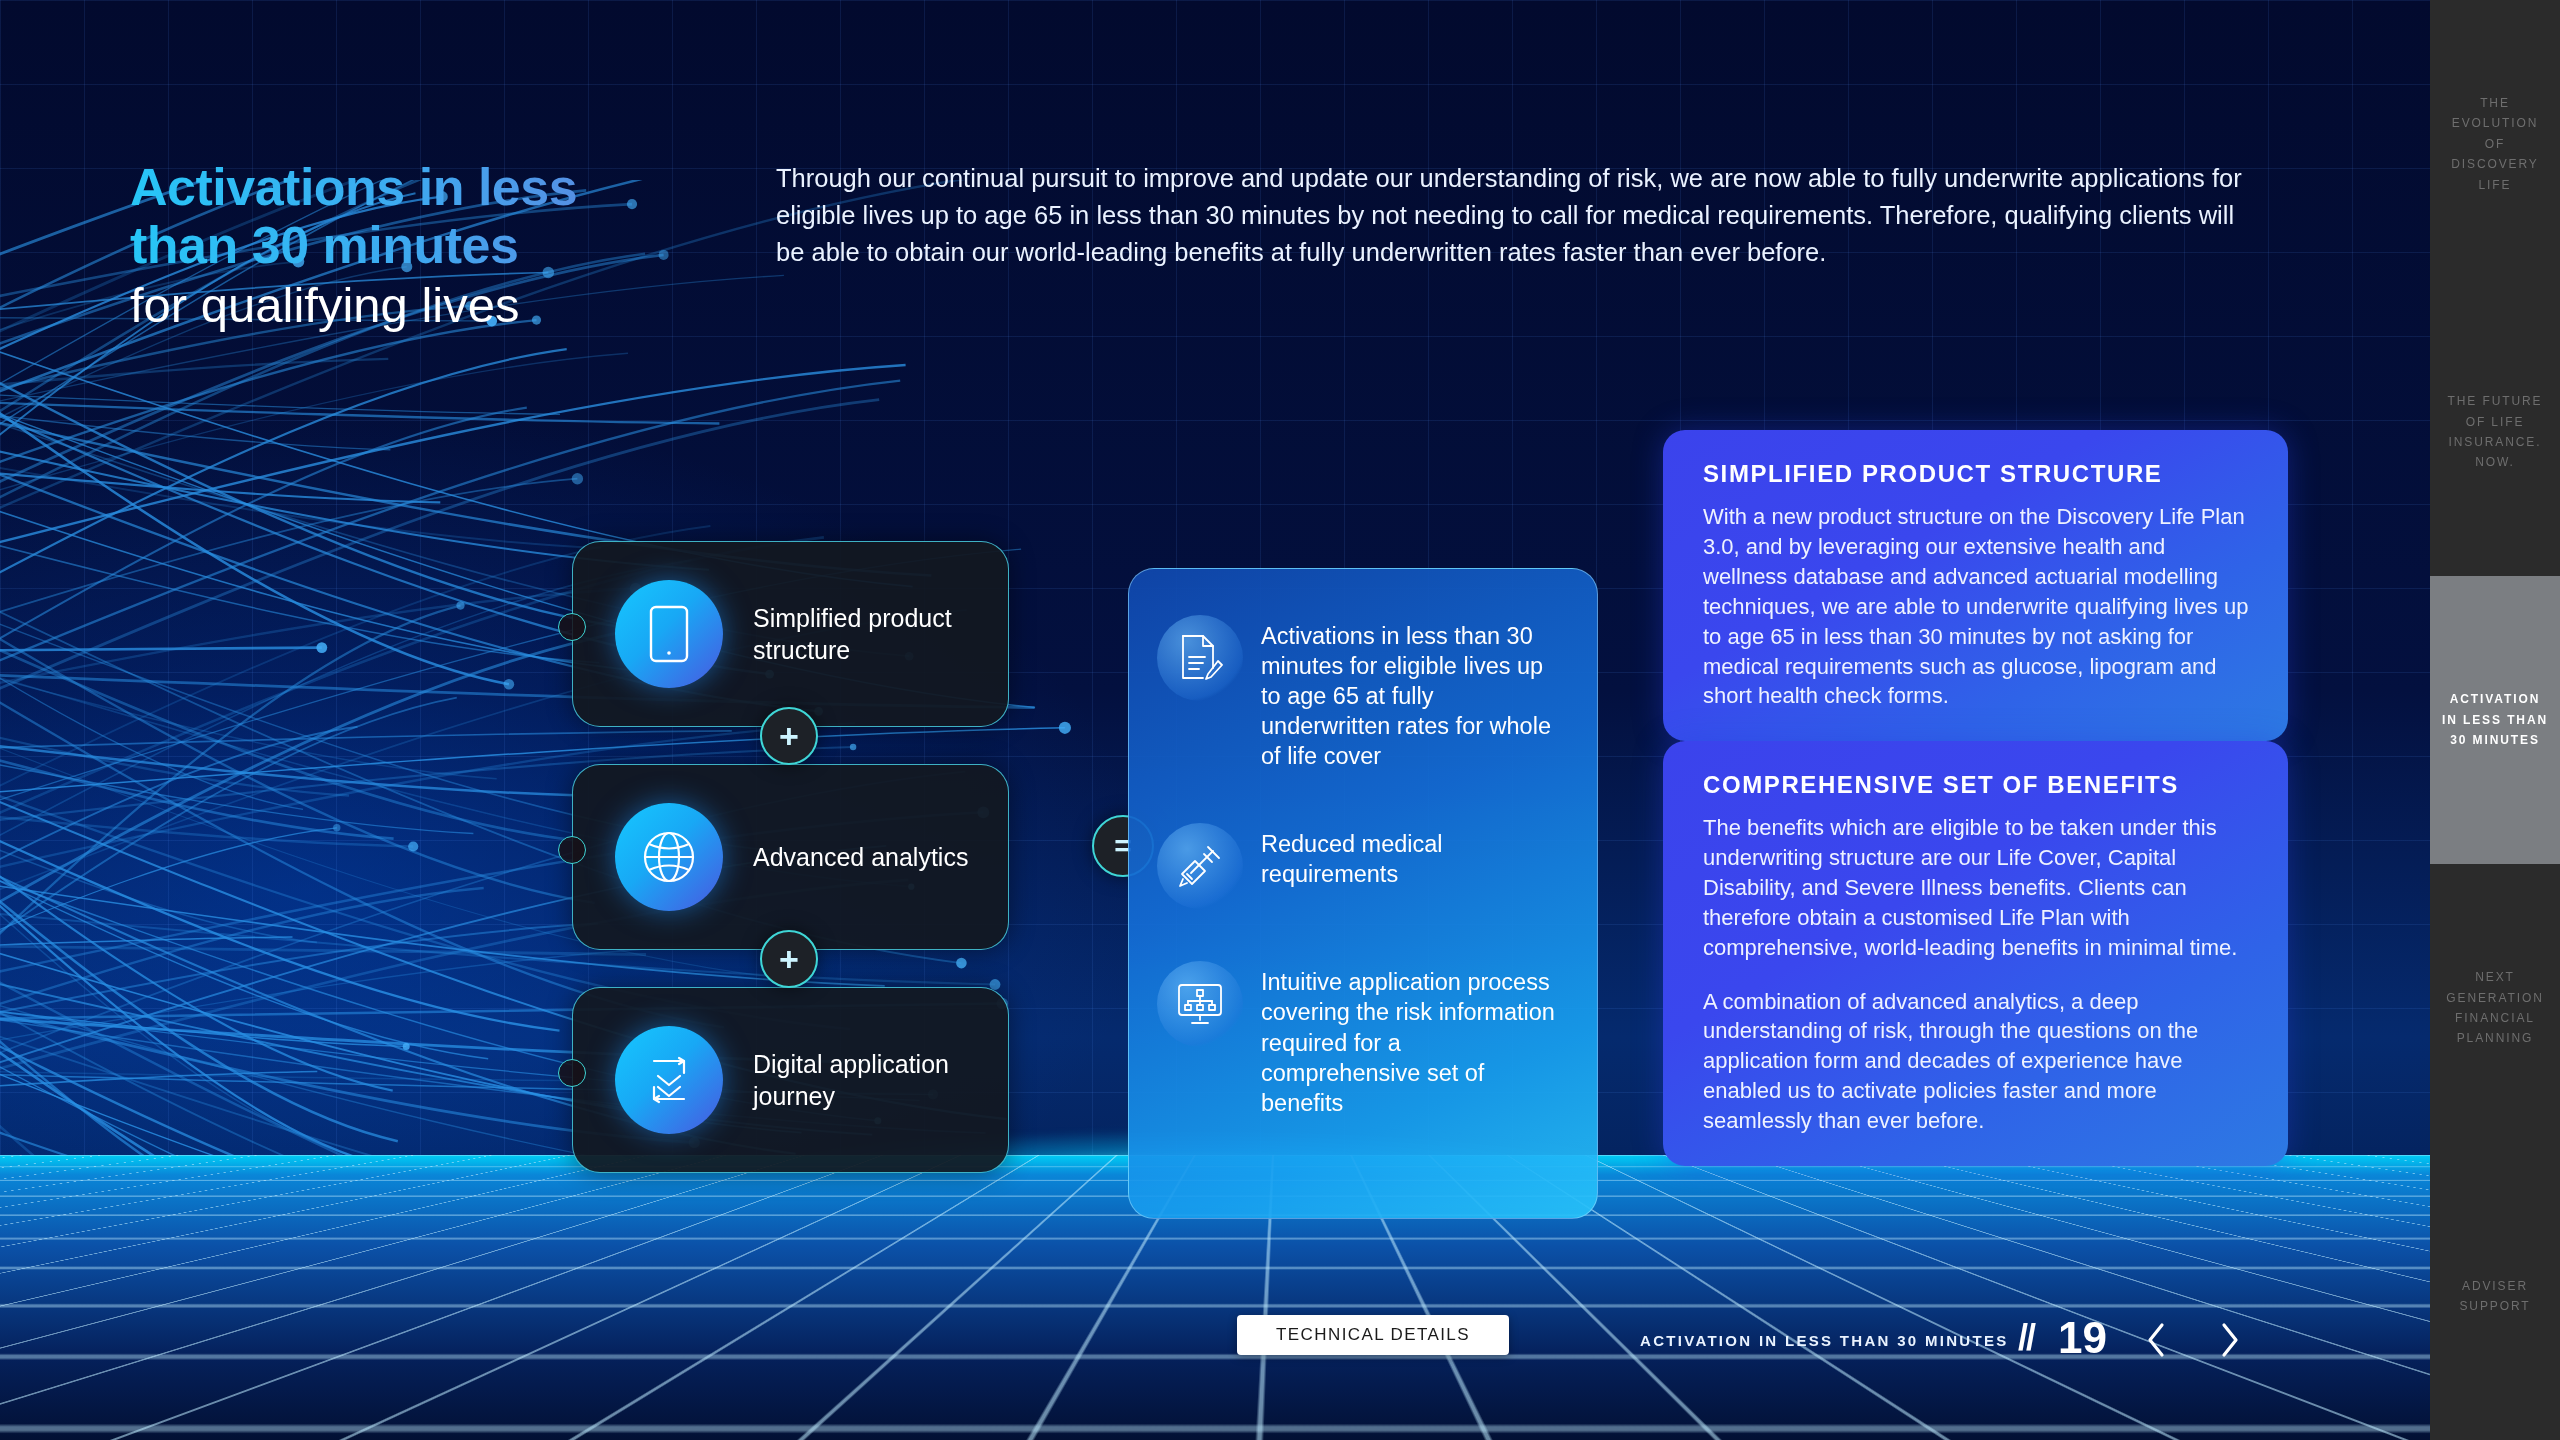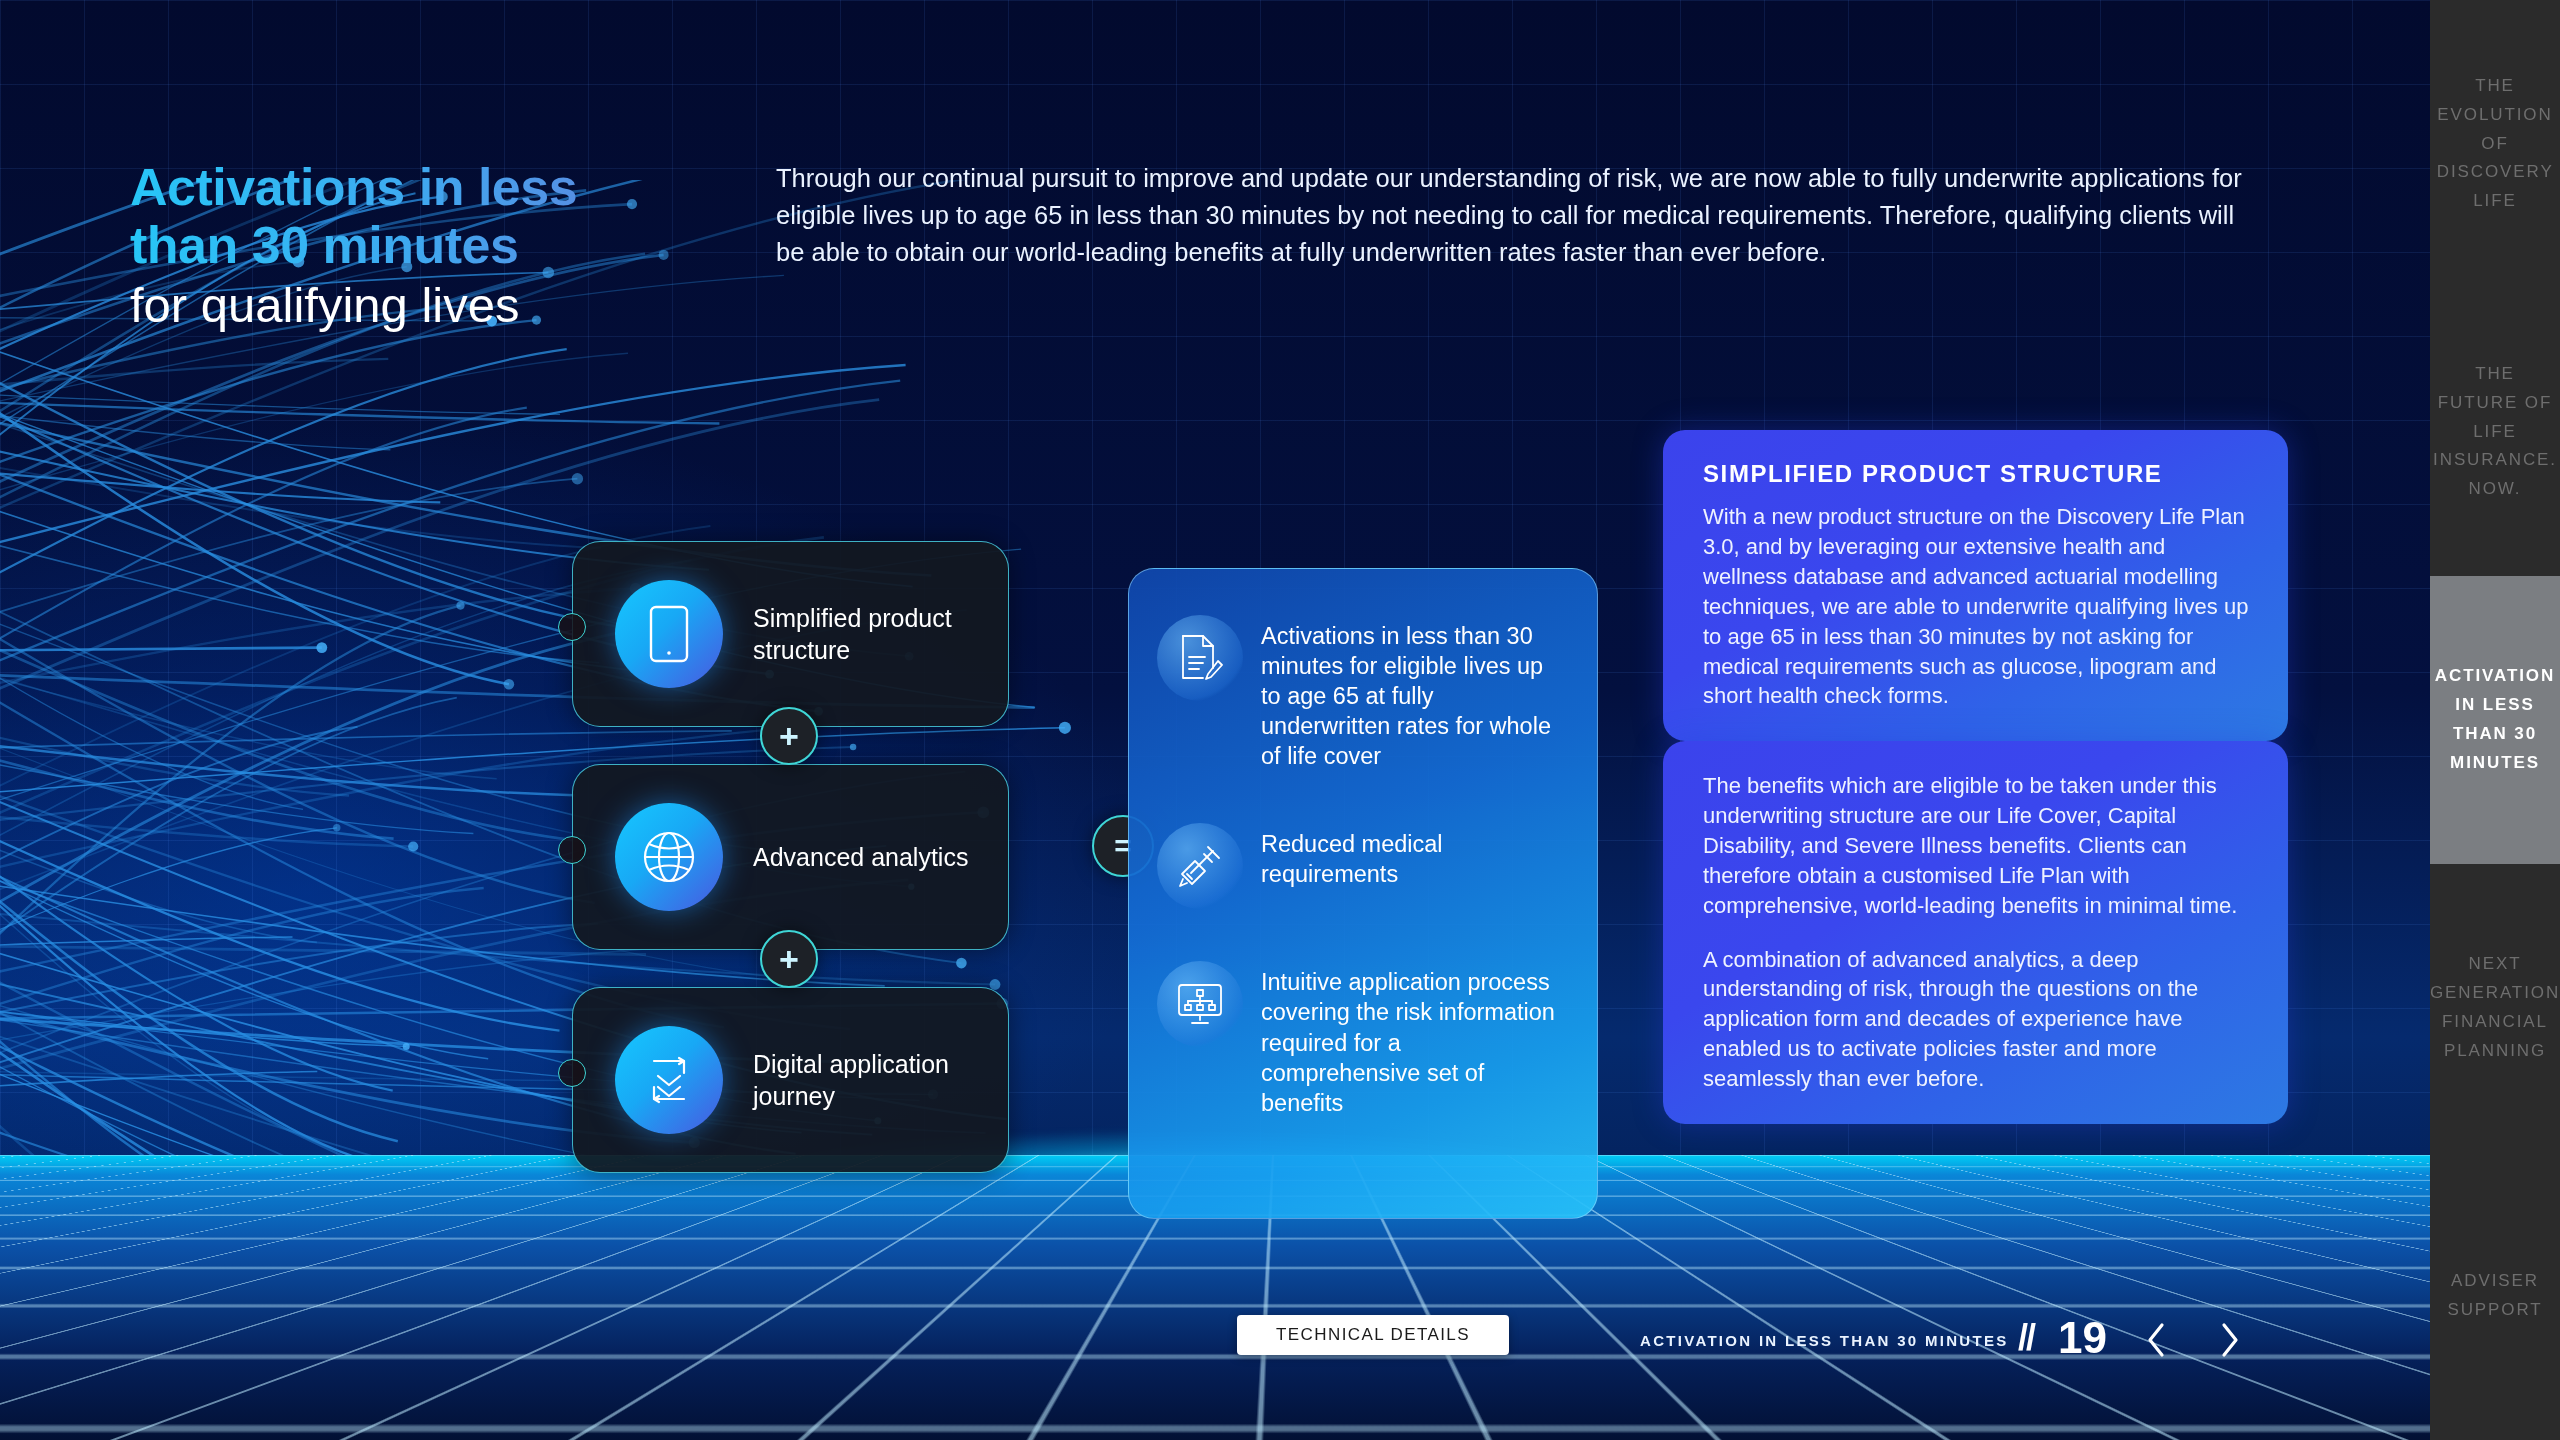--- a/index.html
+++ b/index.html
@@ -140,21 +140,21 @@
   .arrow.next{ left:2208px; }
 
   
   .sidebar{
     position:absolute; right:0; top:0; width:130px; height:1440px;
     background:#2b2b2b; display:flex; flex-direction:column;
   }
   .side-item{
     flex:1 1 0; display:flex; align-items:center; justify-content:center;
     text-align:center; padding:0 10px;
-    font-size:17px; letter-spacing:1.9px; line-height:1.7; font-weight:400;
+    font-size:12px; letter-spacing:1.9px; line-height:1.7; font-weight:400;
     color:#6e6e6e; cursor:pointer;
   }
   .side-item.active{ background:#7b7e82; color:#fff; font-weight:700; }
   .side-item span{ display:block; }
 </style>
 </head>
 <body>
 
 <div class="stage">
 
@@ -428,20 +428,21 @@
       <div class="mtext">Intuitive application process covering the risk information required for a comprehensive set of benefits</div>
     </div>
   </div>
 
   <div class="rpanel" style="top:430px;">
     <h3>SIMPLIFIED PRODUCT STRUCTURE</h3>
     <p>With a new product structure on the Discovery Life Plan 3.0, and by leveraging our extensive health and wellness database and advanced actuarial modelling techniques, we are able to underwrite qualifying lives up to age 65 in less than 30 minutes by not asking for medical requirements such as glucose, lipogram and short health check forms.</p>
   </div>
 
   <div class="rpanel" style="top:741px;">
+    <h3>COMPREHENSIVE SET OF BENEFITS</h3>
     <p>The benefits which are eligible to be taken under this underwriting structure are our Life Cover, Capital Disability, and Severe Illness benefits. Clients can therefore obtain a customised Life Plan with comprehensive, world-leading benefits in minimal time.</p>
     <p>A combination of advanced analytics, a deep understanding of risk, through the questions on the application form and decades of experience have enabled us to activate policies faster and more seamlessly than ever before.</p>
   </div>
 
   <button class="btn-tech">TECHNICAL DETAILS</button>
   <div class="crumb">ACTIVATION IN LESS THAN 30 MINUTES</div>
   <div class="slash">//</div>
   <div class="pageno">19</div>
   <div class="arrow prev">
     <svg width="26" height="38" viewBox="0 0 26 38" fill="none" stroke="#fff" stroke-width="3.2" stroke-linecap="round" stroke-linejoin="round">

